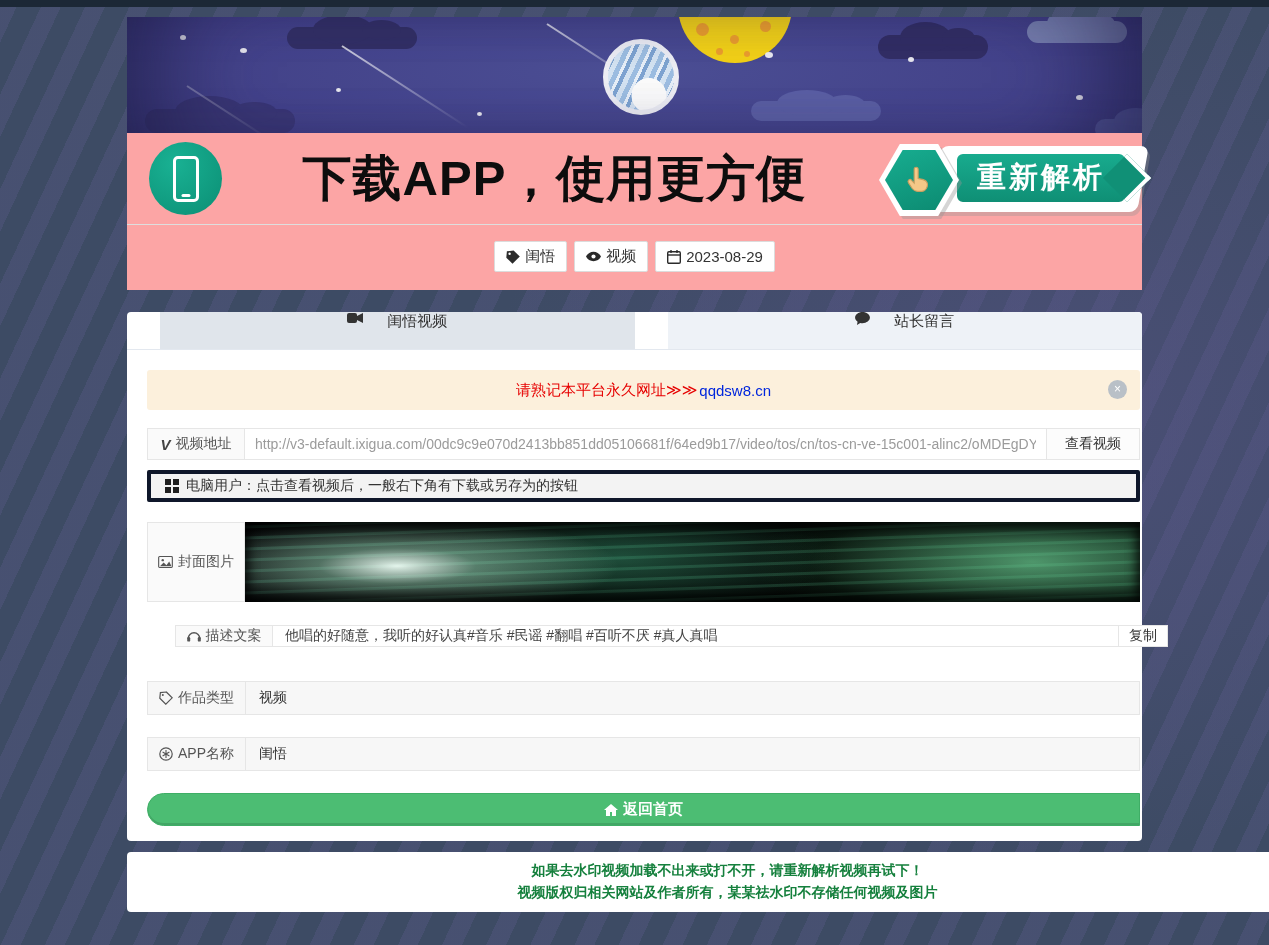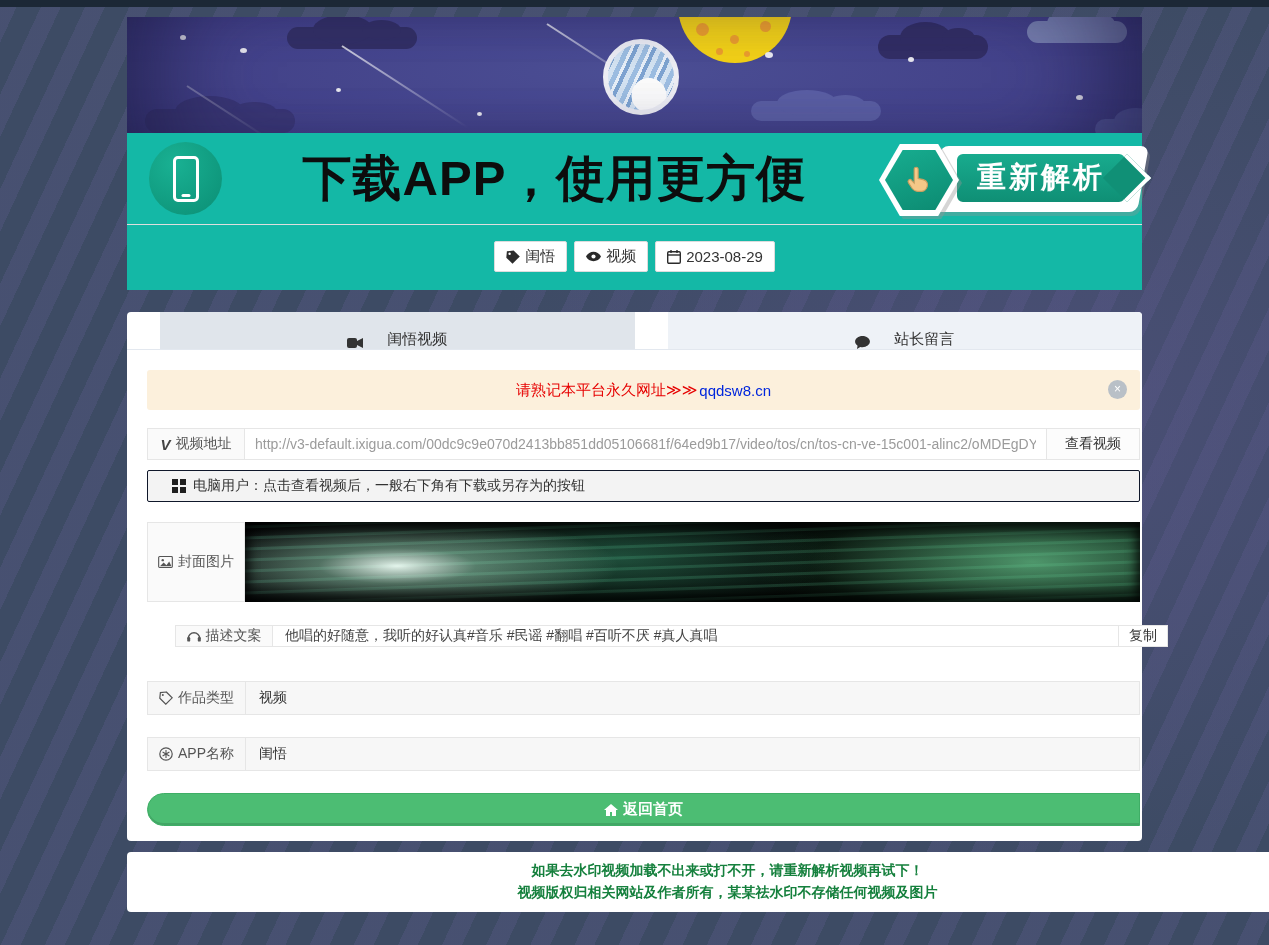--- a/index.html
+++ b/index.html
@@ -28,21 +28,21 @@
    repeating-linear-gradient(115deg,#9fc0e4 0 5px,#eaf2fb 5px 8px,#7fa6d4 8px 12px,#d7e6f5 12px 17px),
    linear-gradient(#bcd3ea,#eef4fb);}
 .cloud{position:absolute;border-radius:14px;}
 .cloud::before{content:"";position:absolute;width:46%;height:130%;top:-55%;left:20%;background:inherit;border-radius:50%;}
 .cloud::after{content:"";position:absolute;width:30%;height:90%;top:-30%;right:12%;background:inherit;border-radius:50%;}
 .star{position:absolute;background:#fff;border-radius:50%;opacity:.9;}
 .streak{position:absolute;height:2px;background:linear-gradient(90deg,rgba(255,255,255,.75),rgba(255,255,255,0));
   transform:rotate(33deg);transform-origin:left;}
 
 
-.white-strip{position:absolute;left:127px;top:133px;width:1015px;height:157px;background:#14b8a6;}
+.white-strip{position:absolute;left:127px;top:133px;width:1015px;height:157px;background:#fca5a5;}
 .dl-edge{position:absolute;left:0;top:91px;width:100%;height:1px;background:#dedede;}
 .dl-badge{position:absolute;left:22px;top:9px;width:73px;height:73px;border-radius:50%;
   background:radial-gradient(circle at 35% 30%, #19b193, #0b8e74);
   display:flex;align-items:center;justify-content:center;}
 .phone{width:26px;height:46px;border:3px solid #fff;border-radius:5px;position:relative;}
 .phone::after{content:"";position:absolute;left:50%;bottom:2px;transform:translateX(-50%);
   width:9px;height:3px;background:#fff;border-radius:2px;}
 .dl-title{position:absolute;left:120px;top:0;width:615px;height:92px;display:flex;align-items:center;justify-content:center;
   font-size:49px;font-weight:900;color:#0d0d0d;letter-spacing:1px;white-space:nowrap;}
 .cta{position:absolute;left:752px;top:5px;width:266px;height:84px;cursor:pointer;}
@@ -60,41 +60,41 @@
 .cta-tip{position:absolute;right:-19px;top:7px;width:34px;height:34px;background:#109076;
   border-top:4px solid #fff;border-right:4px solid #fff;transform:rotate(45deg);}
 .tags{position:absolute;left:0;top:108px;width:100%;display:flex;justify-content:center;gap:7px;}
 .tag-chip{display:flex;align-items:center;gap:5px;height:31px;padding:0 11px;background:#fff;
   border:1px solid #dcdcdc;border-radius:2px;font-size:15px;color:#333;}
 
 
 .card{position:absolute;left:127px;top:312px;width:1015px;height:529px;background:#fff;border-radius:4px;}
 .tabs{position:absolute;left:0;top:0;width:100%;height:38px;display:flex;
   border-radius:4px 4px 0 0;overflow:hidden;border-bottom:1px solid #e3e8ef;}
-.tab{flex:1;display:flex;align-items:flex-end;justify-content:center;gap:24px;
+.tab{flex:1;display:flex;align-items:flex-start;justify-content:center;gap:24px;
   font-size:15px;color:#333;cursor:pointer;background:#eef2f7;margin-left:33px;}
 .tab.active{background:#e0e5eb;}
 .notice{position:absolute;left:20px;top:58px;width:993px;height:40px;background:#fcf0dc;border-radius:3px;
   display:flex;align-items:center;justify-content:center;font-size:15px;}
 .notice-text{color:#e60000;}
 .notice-link{color:#0026dd;font-weight:normal;margin-left:2px;text-decoration:none;cursor:pointer;}
 .notice-close{position:absolute;right:13px;top:10px;width:19px;height:19px;border-radius:50%;
   background:#b9c0c7;color:#fff;font-size:12px;line-height:19px;text-align:center;cursor:pointer;}
 .row{position:absolute;left:20px;width:993px;display:flex;align-items:stretch;}
 .label-cell{width:98px;background:#fafafa;border:1px solid #e6e6e6;display:flex;align-items:center;
   justify-content:center;gap:5px;font-size:14px;color:#555;flex:none;}
 .vicon{font-weight:bold;font-style:italic;font-size:15px;color:#444;}
 .row-url{top:116px;height:32px;}
 .url-input{flex:1;border:1px solid #e6e6e6;border-left:none;background:#fff;min-width:0;}
 .url-input input{width:100%;height:100%;border:0;outline:0;padding:0 10px;font-size:14px;color:#9b9b9b;
   font-family:inherit;background:transparent;}
 .url-btn{width:93px;border:1px solid #e6e6e6;border-left:none;background:#fcfcfc;display:flex;flex:none;
   align-items:center;justify-content:center;font-size:14px;color:#333;cursor:pointer;}
-.row-note{top:158px;height:32px;background:#f3f3f3;border:1px solid #0f172a;border-radius:2px;
-  align-items:center;padding-left:24px;gap:7px;font-size:14px;color:#333;}
+.row-note{top:158px;height:32px;background:#f3f3f3;border:4px solid #0f172a;border-radius:2px;
+  align-items:center;padding-left:14px;gap:7px;font-size:14px;color:#333;}
 .win{display:grid;grid-template-columns:6px 6px;grid-template-rows:6px 6px;gap:2px;}
 .win span{background:#1f1f1f;}
 .row-cover{top:210px;height:80px;}
 .cover-img{flex:1;cursor:pointer;background-color:#05070a;
   background-image:
    radial-gradient(55% 140% at 17% 55%, rgba(238,255,246,.95) 0%, rgba(160,220,190,.5) 16%, rgba(20,40,30,0) 45%),
    radial-gradient(40% 120% at 42% 45%, rgba(60,160,120,.45), rgba(0,0,0,0) 60%),
    radial-gradient(45% 130% at 88% 50%, rgba(110,210,150,.7), rgba(30,80,50,.2) 55%, rgba(0,0,0,0) 70%),
    repeating-linear-gradient(178deg, rgba(0,0,0,.5) 0 3px, rgba(90,200,150,.18) 4px 6px, rgba(0,0,0,.45) 7px 11px),
    linear-gradient(90deg,#05070a,#0c1410 30%,#0a120d 70%,#04140c);

